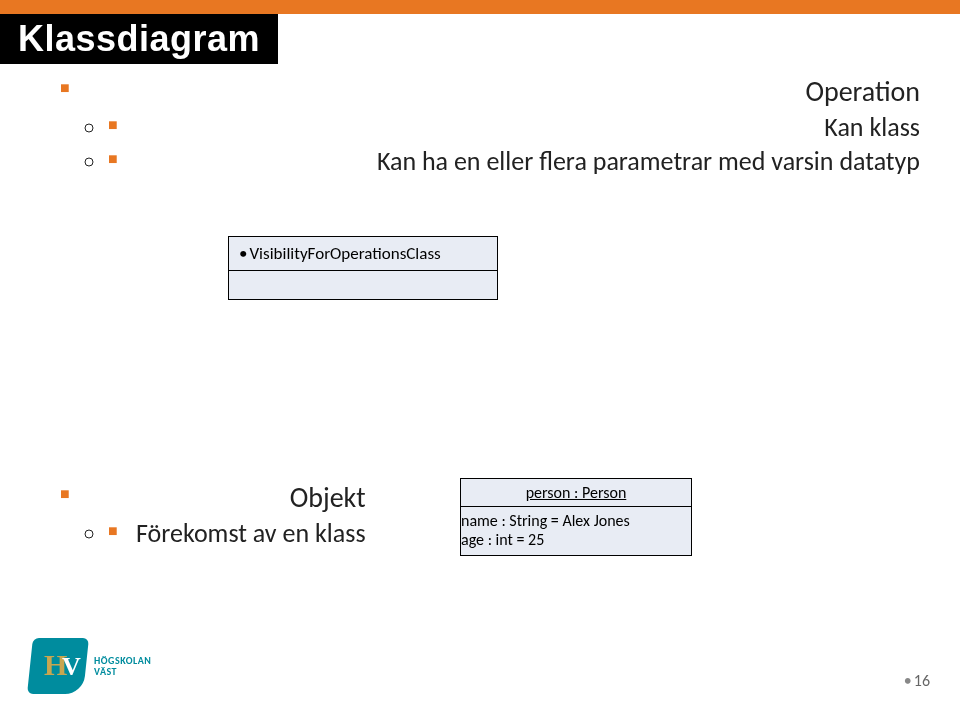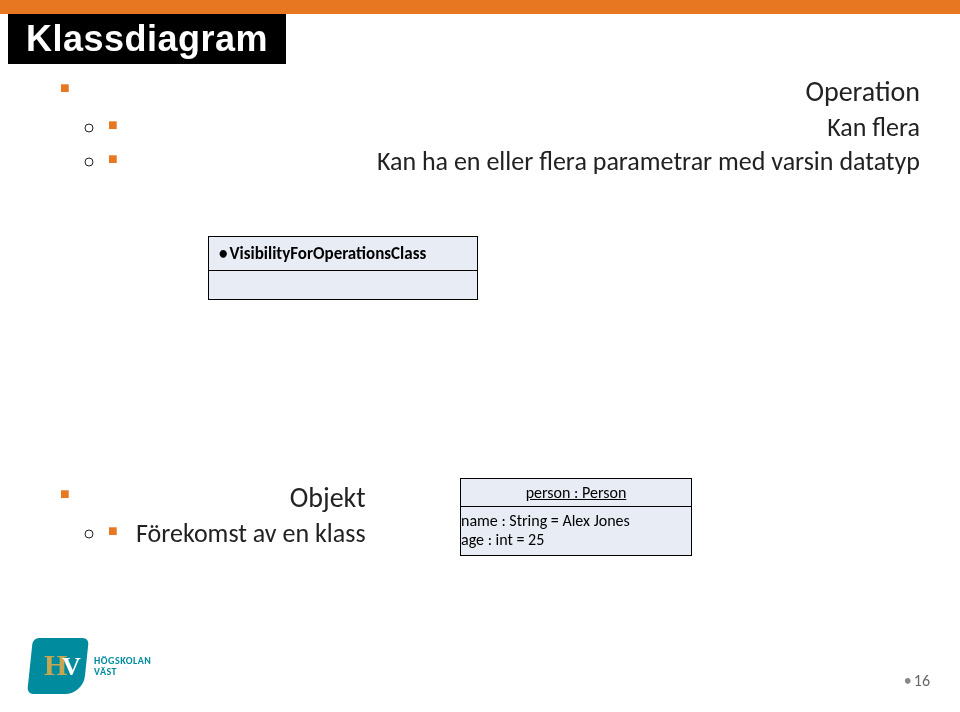--- a/index.html
+++ b/index.html
@@ -2,33 +2,33 @@
 <html><head>
 <meta charset="utf-8">
 <style>
   * { box-sizing: border-box; margin: 0; padding: 0; }
   html, body { width: 960px; height: 712px; font-family: Calibri, Arial, sans-serif; background: #fff; }
   
   .slide { position: relative; width: 960px; height: 712px; }
   
   .top-stripe { position: absolute; top: 0; left: 0; right: 0; height: 14px; background: #e87722; }
   
-  .title-bar { position: absolute; top: 14px; left: 8px; height: 50px; background: #000; padding: 4px 18px 4px 18px; display: flex; align-items: center; }
+  .title-bar { position: absolute; top: 14px; left: 0; height: 50px; background: #000; padding: 4px 18px 4px 18px; display: flex; align-items: center; }
   .title-bar h1 { color: #fff; font-size: 36px; font-weight: 900; letter-spacing: 0.5px; font-family: Arial Black, Arial, sans-serif; }
   
   .content { position: absolute; top: 74px; left: 60px; right: 40px; }
   
   ul.bullets { list-style: none; }
   ul.bullets li { position: relative; padding-left: 28px; margin-bottom: 2px; font-size: 28px; color: #222; text-align: right; }
   ul.bullets li::before { content: "■"; position: absolute; left: 0; top: 4px; color: #e87722; font-size: 16px; }
   ul.bullets ul { margin-left: 20px; margin-top: 2px; }
   ul.bullets ul li { font-size: 26px; }
   ul.bullets ul ul li { font-size: 24px; }
   
-  .uml-box { position: absolute; top: 236px; left: 208px; width: 270px; border: 1px solid #000; background: #e8ecf4; font-weight: bold; }
+  .uml-box { position: absolute; top: 236px; left: 228px; width: 270px; border: 1px solid #000; background: #e8ecf4; }
   .uml-compartment { border-bottom: 1px solid #000; padding: 6px 10px; min-height: 20px; font-size: 17px; }
   .uml-compartment:last-child { border-bottom: none; }
   .uml-name::before { content: "•"; margin-right: 2px; }
   .uml-empty { height: 28px; background: #e8ecf4; }
   
   .objekt-block { position: absolute; top: 480px; left: 60px; }
   
   .uml-obj { position: absolute; top: 478px; left: 460px; width: 232px; border: 1px solid #000; background: #e8ecf4; font-size: 16px; }
   .uml-obj .uml-obj-name { border-bottom: 1px solid #000; text-align: center; padding: 4px 3px; text-decoration: underline; }
   .uml-obj .uml-obj-attrs { padding: 4px 8px 6px 0; }
@@ -52,21 +52,21 @@
   <div class="title-bar">
     <h1>Klassdiagram</h1>
   </div>
 
   <div class="content">
     <ul class="bullets">
       <li>
         <span>Operation</span>
         <ul>
           <li>
-            <span>Kan flera</span>
+            <span>Kan klass</span>
           </li>
           <li><span>Kan ha en eller flera parametrar med varsin datatyp</span></li>
         </ul>
       </li>
     </ul>
   </div>
 
   <div class="uml-box">
     <div class="uml-compartment uml-name">VisibilityForOperationsClass</div>
     <div class="uml-compartment uml-empty"></div>

